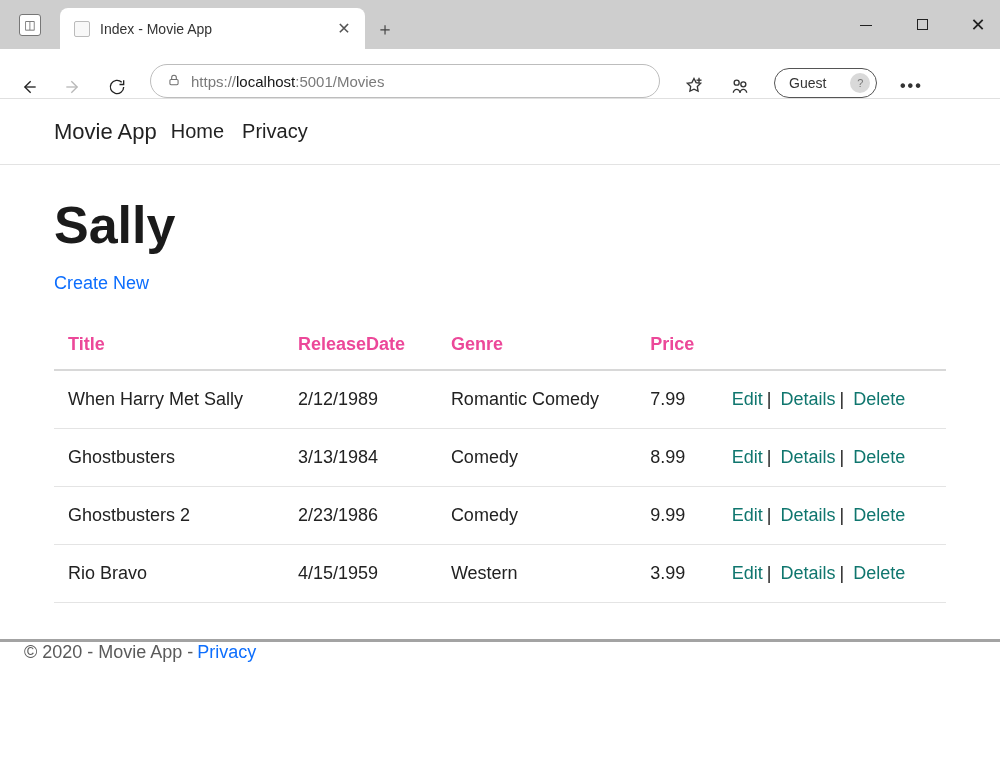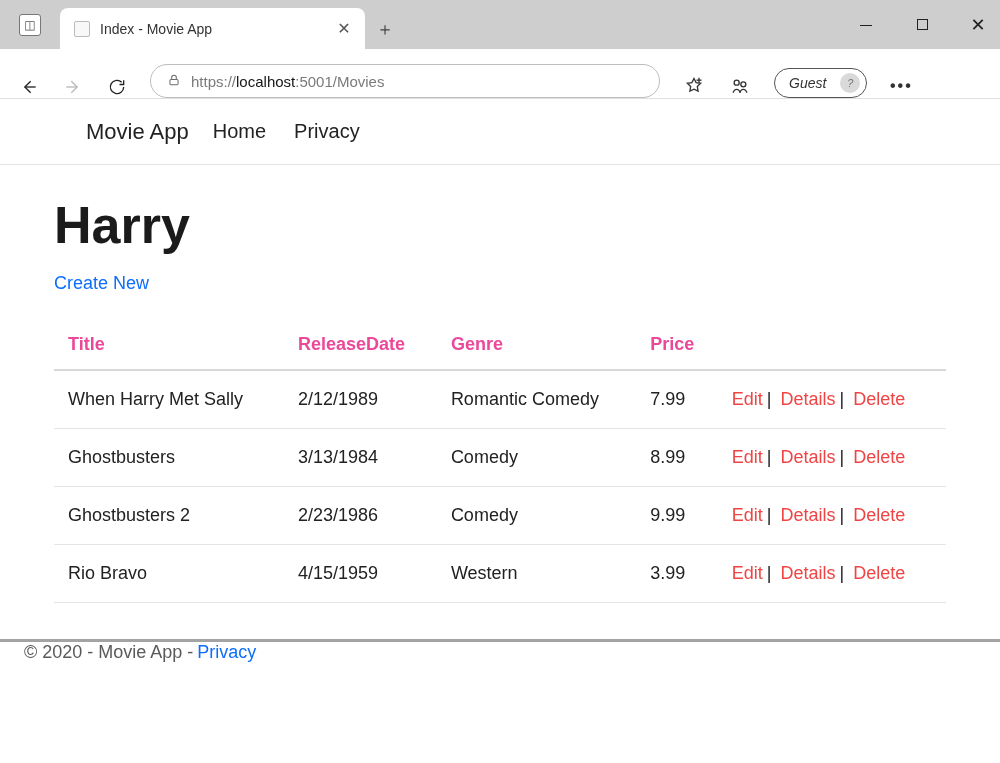--- a/index.html
+++ b/index.html
@@ -53,46 +53,46 @@
     display:flex; align-items:center; padding:0 16px; gap:10px; font-size:15px;
     max-width:510px;
   }
   .lock { color:#6e6e6e; }
   .url { flex:1; white-space:nowrap; overflow:hidden; }
   .url .muted { color:#7a7a7a; }
   .url .normal { color:#161616; }
   .tool-icon { width:24px; height:24px; display:flex; align-items:center; justify-content:center; color:#333; cursor:pointer;}
   .guest-chip {
     height:30px; border:1px solid #555; border-radius:15px; padding:0 6px 0 14px;
-    display:flex; align-items:center; gap:14px; font-size:14px; color:#333; cursor:pointer;font-style:italic;
+    display:flex; align-items:center; gap:24px; font-size:14px; color:#333; cursor:pointer;
   }
   .avatar { width:20px;height:20px;border-radius:50%;background:#d9d9d9;display:flex;align-items:center;justify-content:center;font-size:11px;color:#777;}
   .more-dots { letter-spacing:2px; font-weight:bold; cursor:pointer;}
 
   
   .page-header {
     height:66px; border-bottom:1px solid #e3e3e3; display:flex; align-items:center;
-    padding:0 86px; gap:24px;
+    padding:0 54px; gap:14px;
   }
   .brand { font-size:22px; color:#222; }
   .navlink { font-size:20px; color:#222; text-decoration:none; cursor:pointer;}
   .navlink + .navlink { margin-left:4px; }
 
   .content { padding:24px 54px 0 54px; }
   .page-title { font-size:52px; font-weight:600; color:#1b1b1b; margin:6px 0 18px 0; }
   .create-link { color:#0d6efd; font-size:18px; text-decoration:none; cursor:pointer; }
 
   table.movies { width:100%; border-collapse:collapse; margin-top:26px; font-size:18px; }
   table.movies th {
     text-align:left; font-weight:700; color:#ec4899; padding:14px 14px; border-bottom:2px solid #d8d8d8;
   }
   table.movies td {
     padding:18px 14px; border-bottom:1px solid #e4e4e4; color:#222;
   }
-  .row-actions a { color:#ef4444; text-decoration:none; cursor:pointer;}
+  .row-actions a { color:#0f766e; text-decoration:none; cursor:pointer;}
   .row-actions .sep { color:#222; padding:0 4px; }
 
   .footer {
     height:56px; border-top:3px solid #a3a3a3; display:flex; align-items:flex-start;
     padding:0 24px; font-size:18px; color:#5a5a5a; margin-top:36px;
   }
   .footer a { color:#0d6efd; text-decoration:none; margin-left:4px; cursor:pointer;}
 </style>
 </head>
 <body>
@@ -168,21 +168,21 @@
   <div class="tool-icon more-dots">•••</div>
 </div>
 
 <div class="page-header">
   <span class="brand">Movie App</span>
   <a class="navlink">Home</a>
   <a class="navlink">Privacy</a>
 </div>
 
 <div class="content">
-  <h1 class="page-title">Harry</h1>
+  <h1 class="page-title">Sally</h1>
   <a class="create-link">Create New</a>
 
   <table class="movies">
     <thead>
       <tr>
         <th>Title</th>
         <th>ReleaseDate</th>
         <th>Genre</th>
         <th>Price</th>
         <th></th>

